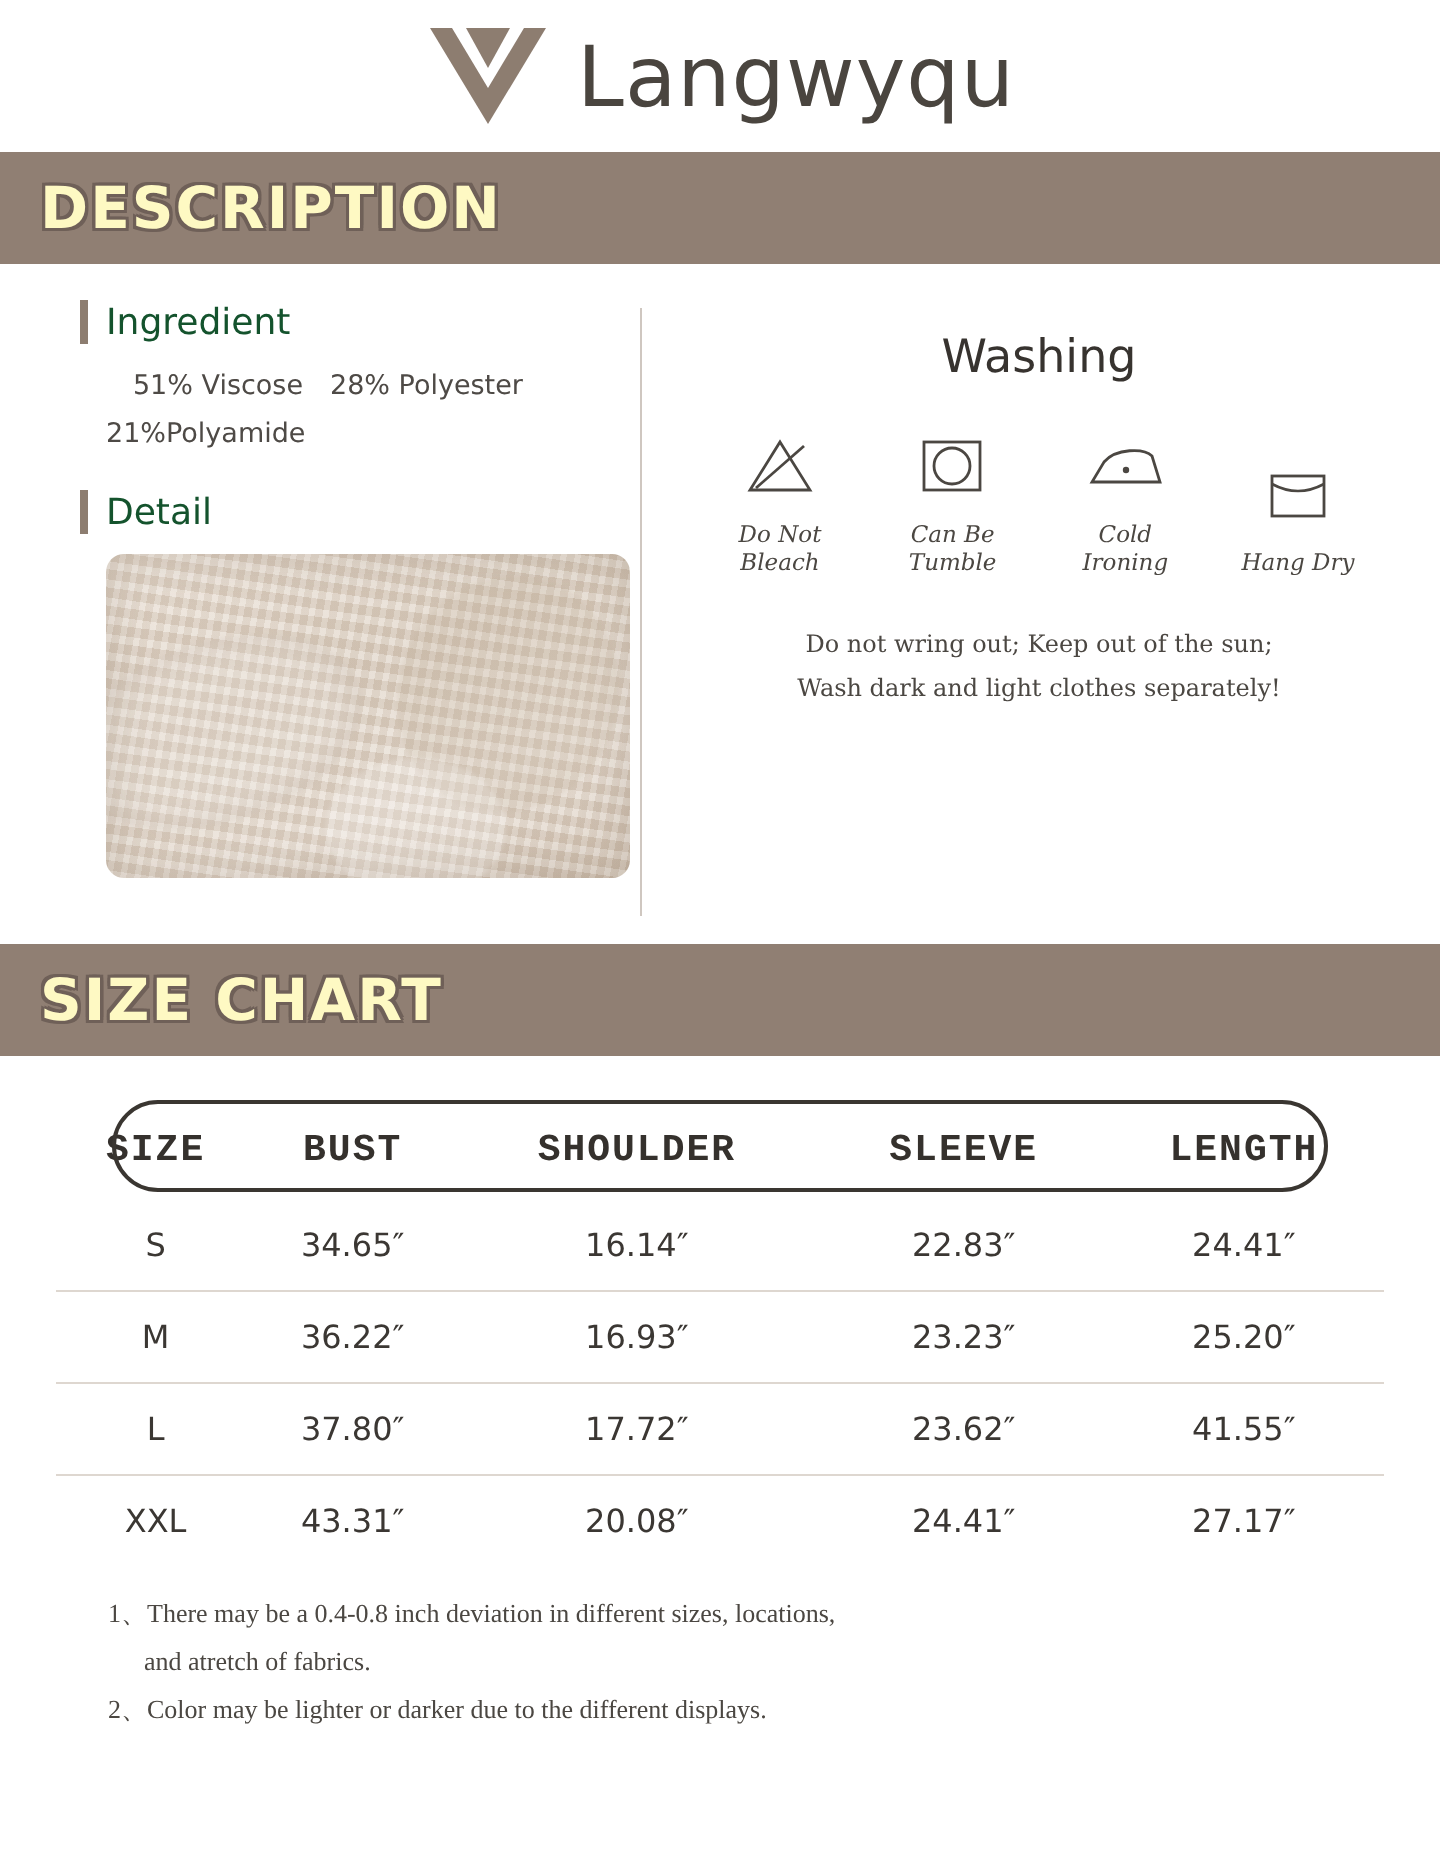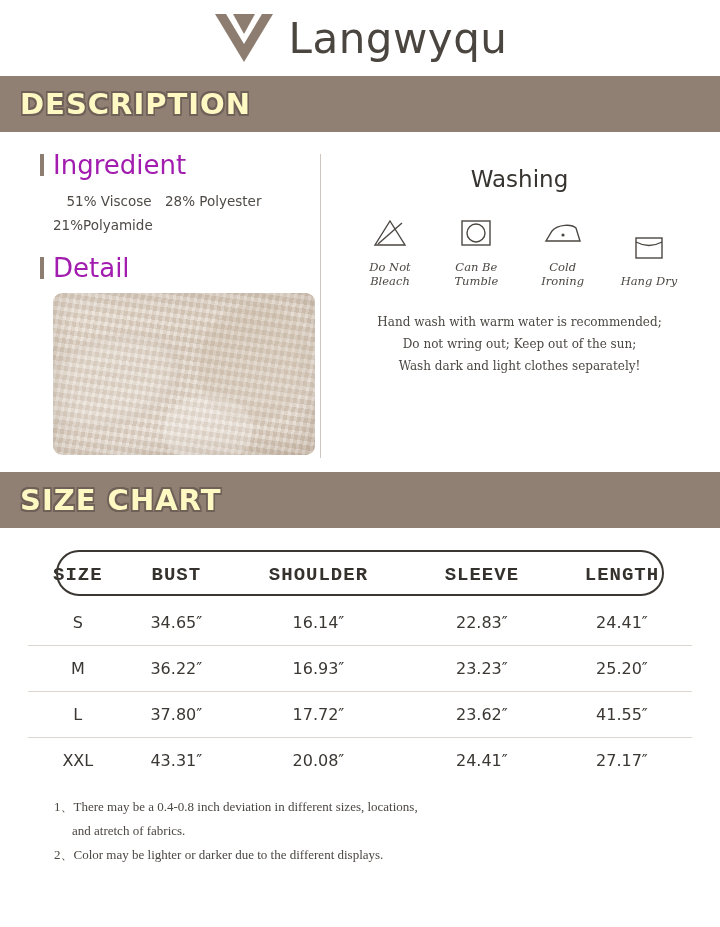--- a/index.html
+++ b/index.html
@@ -90,22 +90,22 @@
     gap: 9px;
     margin-bottom: 10px;
   }
   .label-bar {
     width: 4px;
     height: 22px;
     background: #8d7d70;
     display: block;
   }
   .label-text {
-    font-size: 26px;
-    color: #a21caf;
+    font-size: 18px;
+    color: #14532d;
     font-family: "DejaVu Sans", sans-serif;
   }
 
   .ingredient-lines {
     margin: 0 0 16px 13px;
     font-size: 13.5px;
     color: #4e4a46;
     line-height: 1.75;
     font-family: "DejaVu Sans", sans-serif;
   }
@@ -323,21 +323,20 @@
             </svg>
           </div>
           <div class="wash-caption">
             <span>Hang Dry</span>
           </div>
         </div>
 
       </div>
 
       <div class="wash-notes">
-        <div>Hand wash with warm water is recommended;</div>
         <div>Do not wring out; Keep out of the sun;</div>
         <div>Wash dark and light clothes separately!</div>
       </div>
     </div>
   </div>
 
   <div class="banner">
     <span class="banner-text">SIZE CHART</span>
   </div>
 

